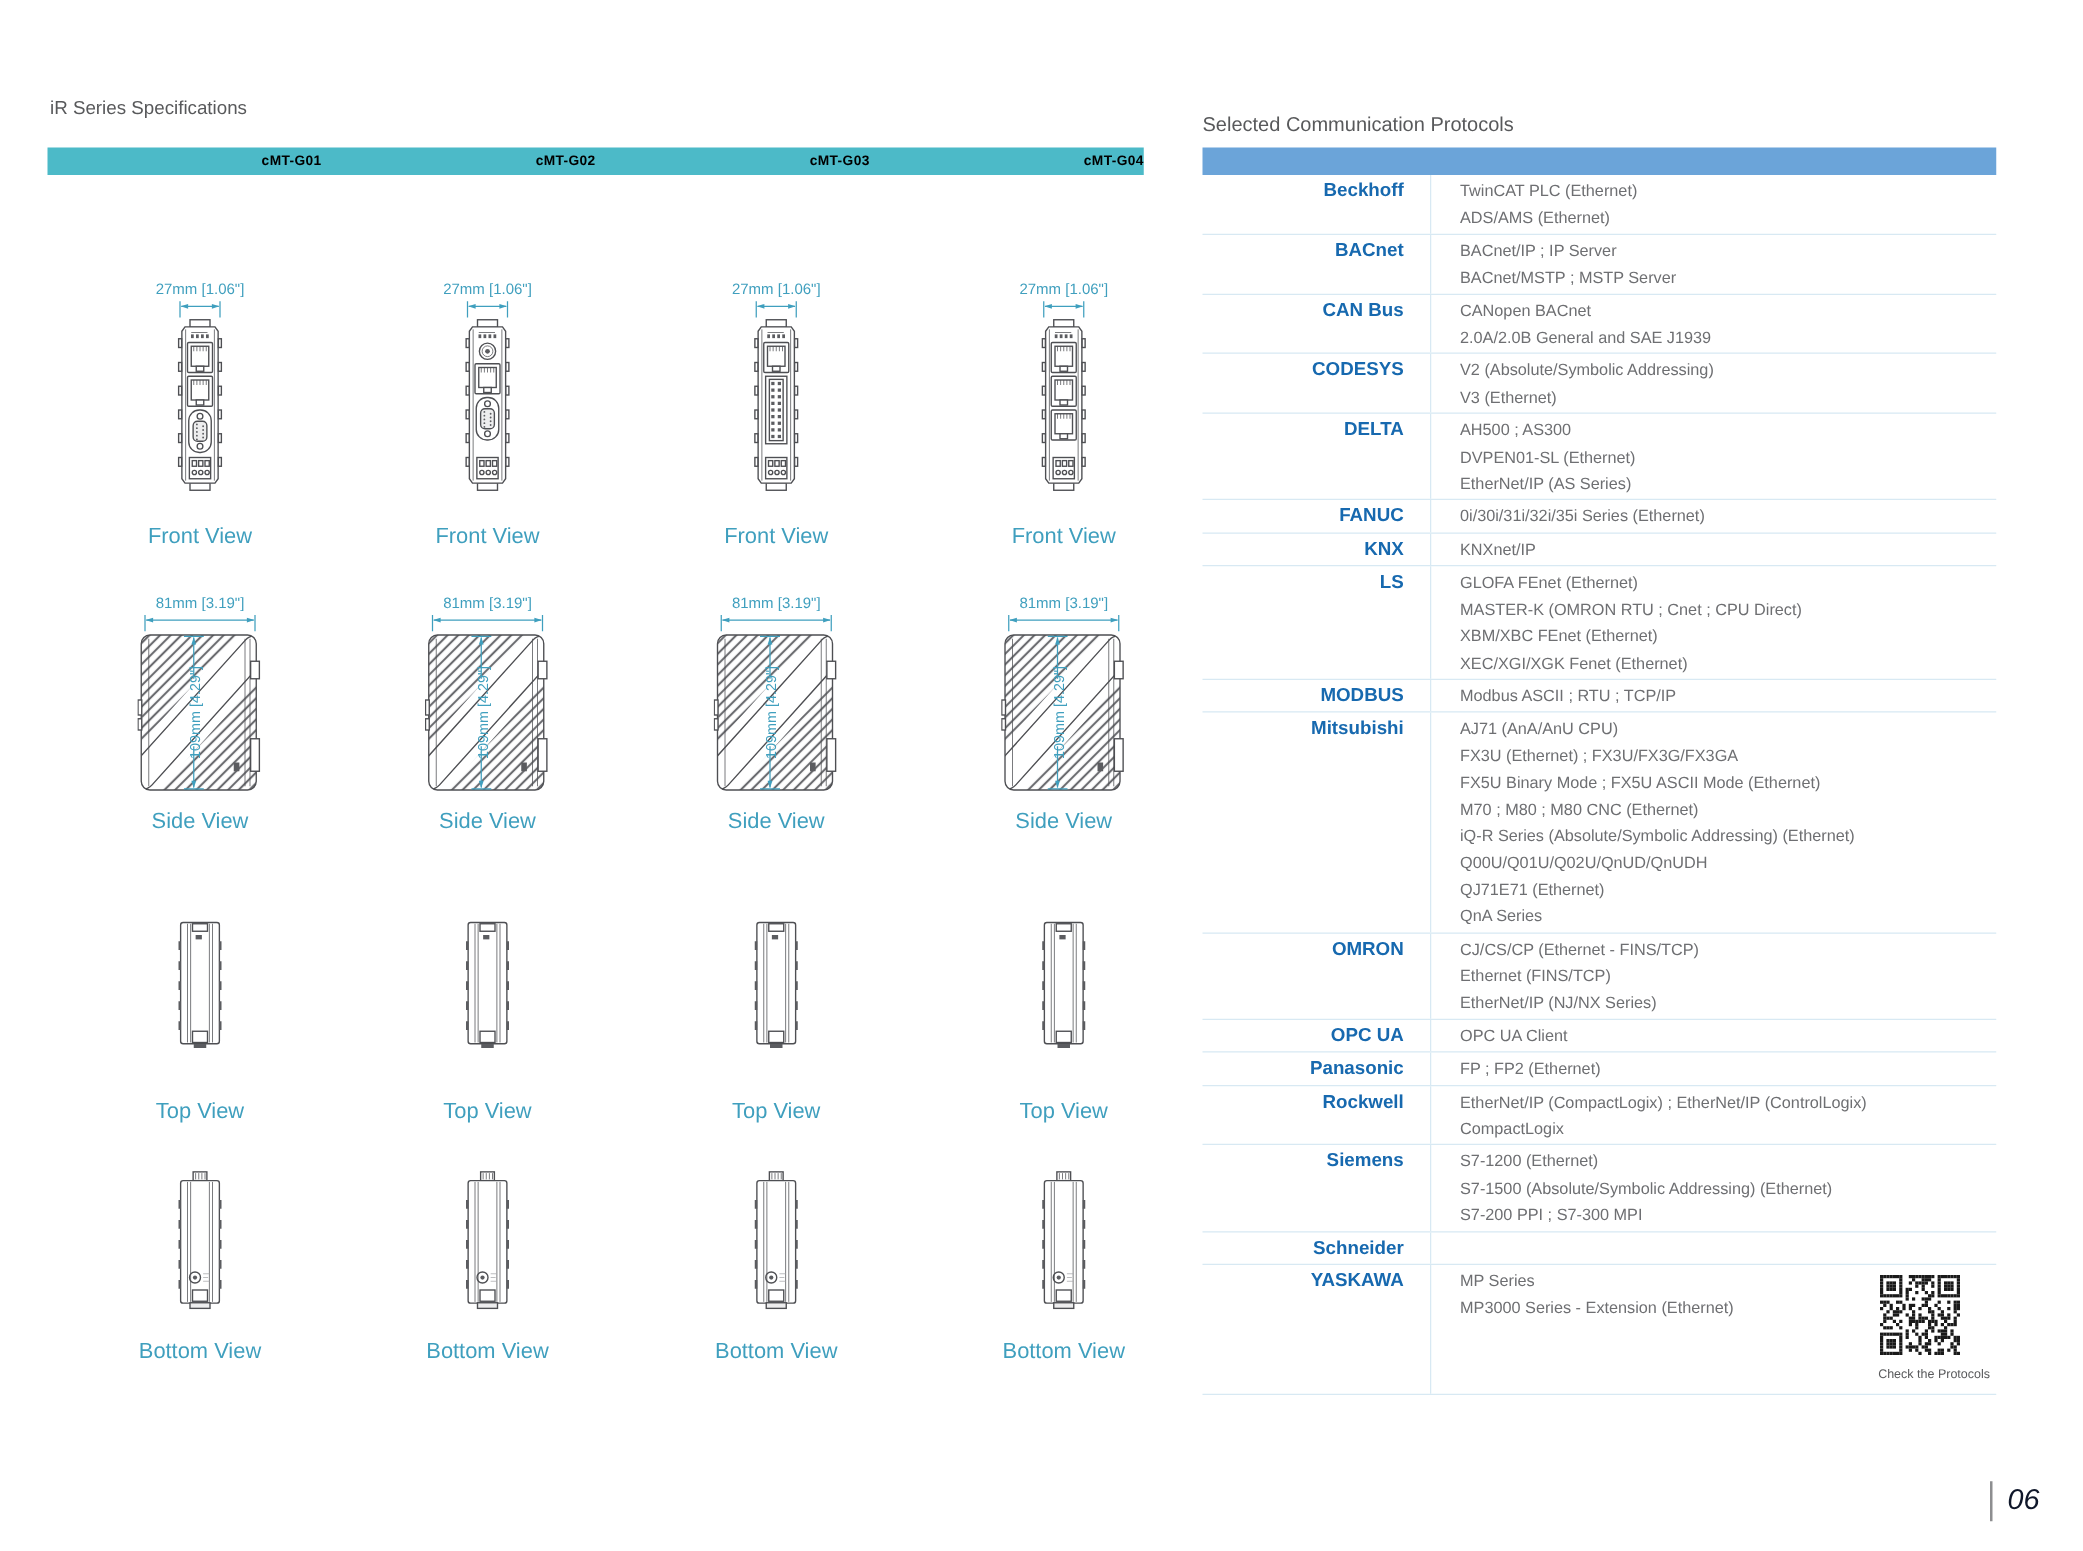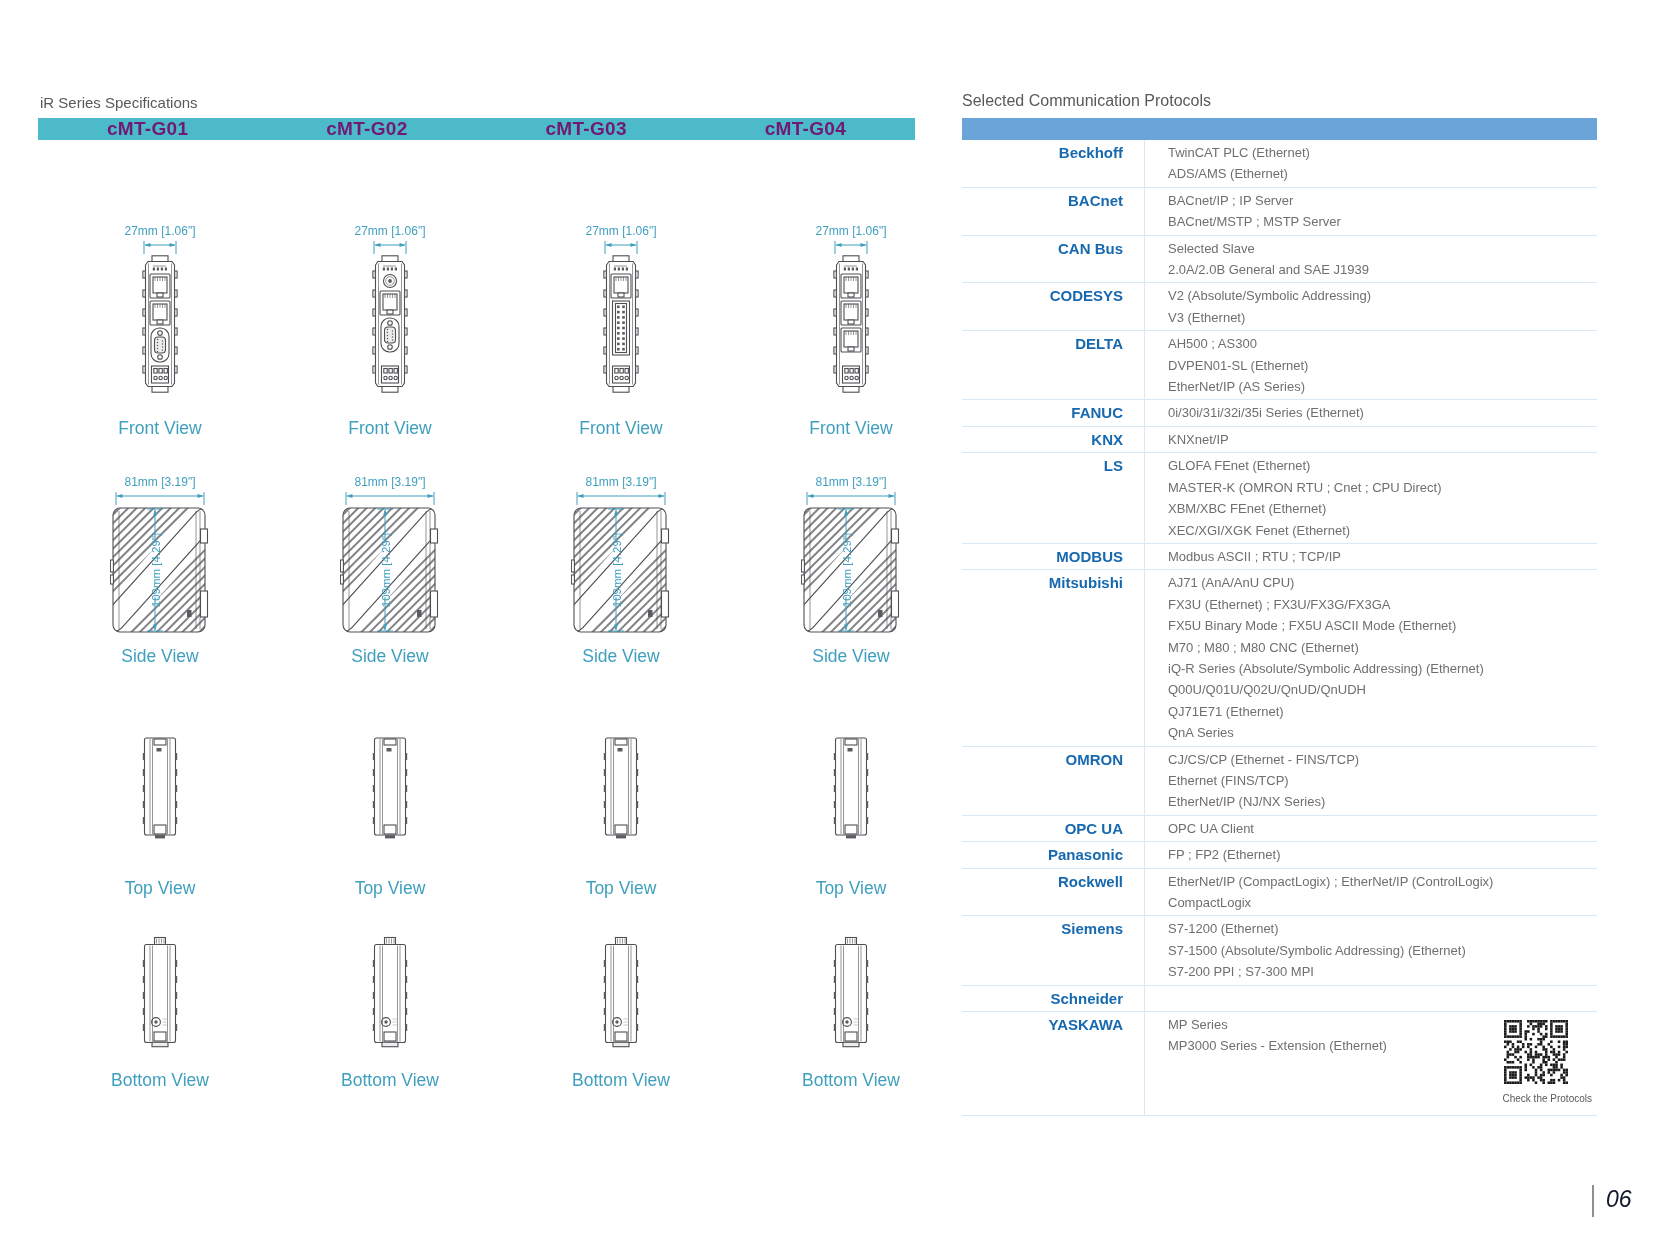--- a/index.html
+++ b/index.html
@@ -4,25 +4,25 @@
 <style>
   html,body{margin:0;padding:0;}
   body{
     width:1666px;height:1241px;position:relative;overflow:hidden;
     background:#ffffff;font-family:"Liberation Sans","DejaVu Sans",sans-serif;
     -webkit-font-smoothing:antialiased;
   }
   .abs{position:absolute;}
   
   .sec-title{color:var(--title);white-space:nowrap;}
-  #left-title{left:40px;top:94px;font-size:15px;}
+  #left-title{left:40px;top:78px;font-size:15px;}
   #right-title{left:962px;top:92px;font-size:16px;}
   
   #teal-bar{left:38px;top:118px;width:877px;height:22px;background:var(--teal);display:flex;}
-  .teal-cell{flex:1;text-align:center;color:#701a75;font-weight:bold;font-size:19px;line-height:22px;letter-spacing:.3px;}
+  .teal-cell{flex:1;text-align:right;color:#000000;font-weight:bold;font-size:11px;line-height:22px;letter-spacing:.3px;}
   #blue-bar{left:962px;top:118px;width:635px;height:22px;background:var(--bluebar);}
   
   .spec-col{position:absolute;top:200px;width:260px;height:920px;}
   .spec-col .c{position:absolute;left:0;width:260px;text-align:center;}
   .dim-label{color:var(--tealtxt);font-size:12px;white-space:nowrap;}
   .view-label{color:var(--tealtxt);font-size:17.5px;}
   .lbl-front{top:218px;} .lbl-side{top:446px;} .lbl-top{top:678px;} .lbl-bottom{top:870px;}
   .dimw-l{top:24px;} .dimw-a{top:39px;}
   .dims-l{top:275px;} .dims-a{top:290px;}
   .svg-front{top:55px;}
@@ -674,21 +674,21 @@
     <div class="proto-group">
       <div class="proto-brand">BACnet</div>
       <div class="proto-list">
         <div class="proto-line">BACnet/IP ; IP Server</div>
         <div class="proto-line">BACnet/MSTP ; MSTP Server</div>
       </div>
     </div>
     <div class="proto-group">
       <div class="proto-brand">CAN Bus</div>
       <div class="proto-list">
-        <div class="proto-line">Selected Slave</div>
+        <div class="proto-line">CANopen BACnet</div>
         <div class="proto-line">2.0A/2.0B General and SAE J1939</div>
       </div>
     </div>
     <div class="proto-group">
       <div class="proto-brand">CODESYS</div>
       <div class="proto-list">
         <div class="proto-line">V2 (Absolute/Symbolic Addressing)</div>
         <div class="proto-line">V3 (Ethernet)</div>
       </div>
     </div>

